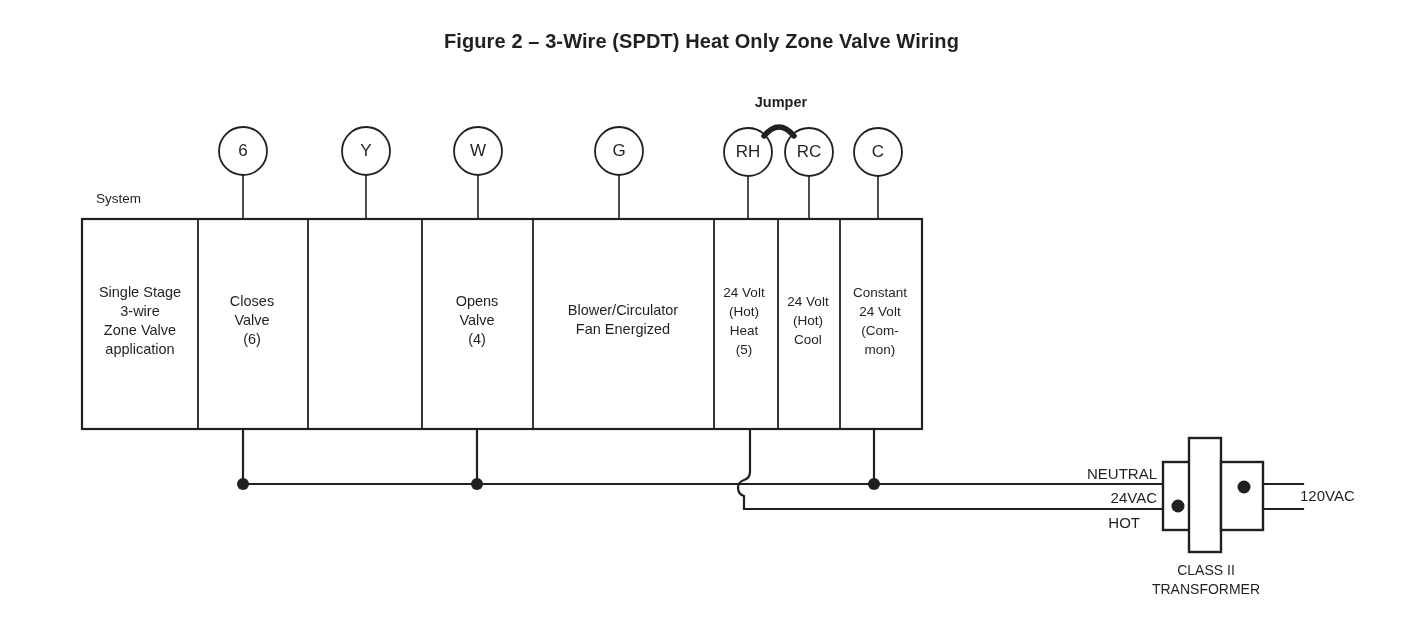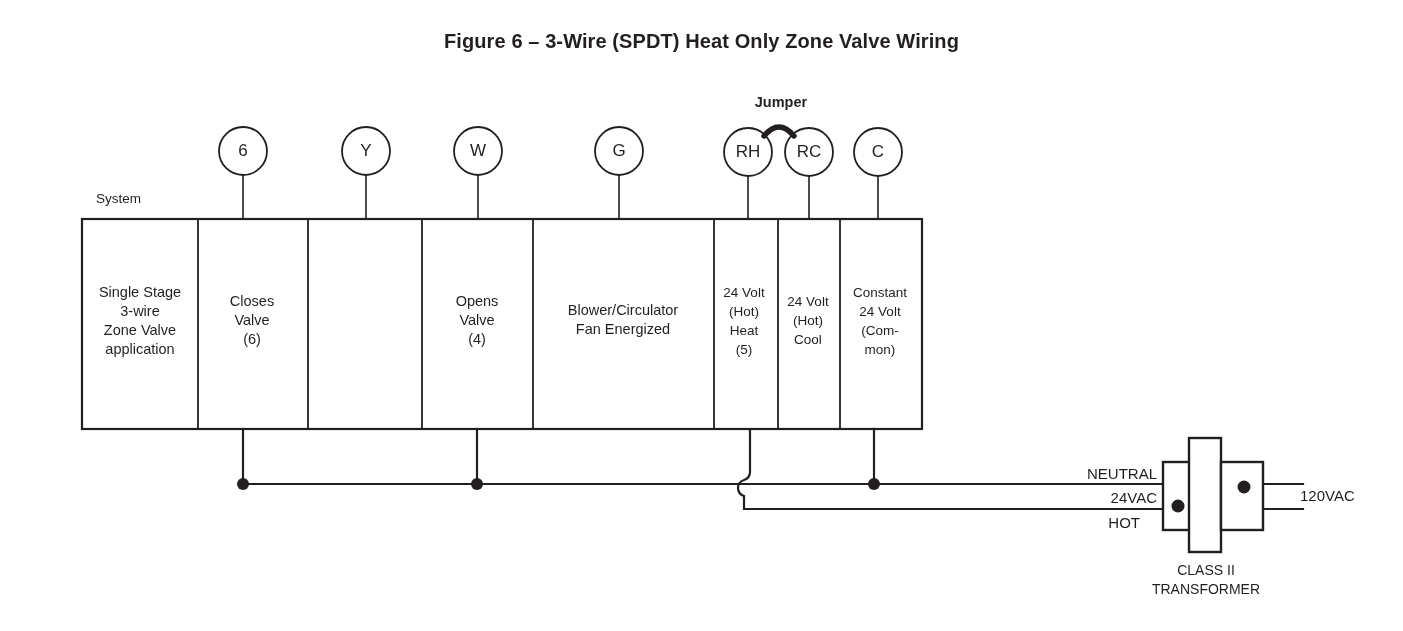--- a/index.html
+++ b/index.html
@@ -112,21 +112,21 @@
   .xfmr-label {
     font-size: 14px;
     text-anchor: middle;
   }
 </style>
 </head>
 <body>
 
 <div id="page">
 
-  <div id="figure-title">Figure 6 – 3-Wire (SPDT) Heat Only Zone Valve Wiring</div>
+  <div id="figure-title">Figure 2 – 3-Wire (SPDT) Heat Only Zone Valve Wiring</div>
 
   <svg class="diagram" viewBox="0 0 1403 631">
 
     <g>
       <line class="wire-thin" x1="243" y1="175" x2="243" y2="218"></line>
       <circle class="circle-term" cx="243" cy="151" r="24"></circle>
       <text class="term-label" x="243" y="152">6</text>
     </g>
 
     <g>

